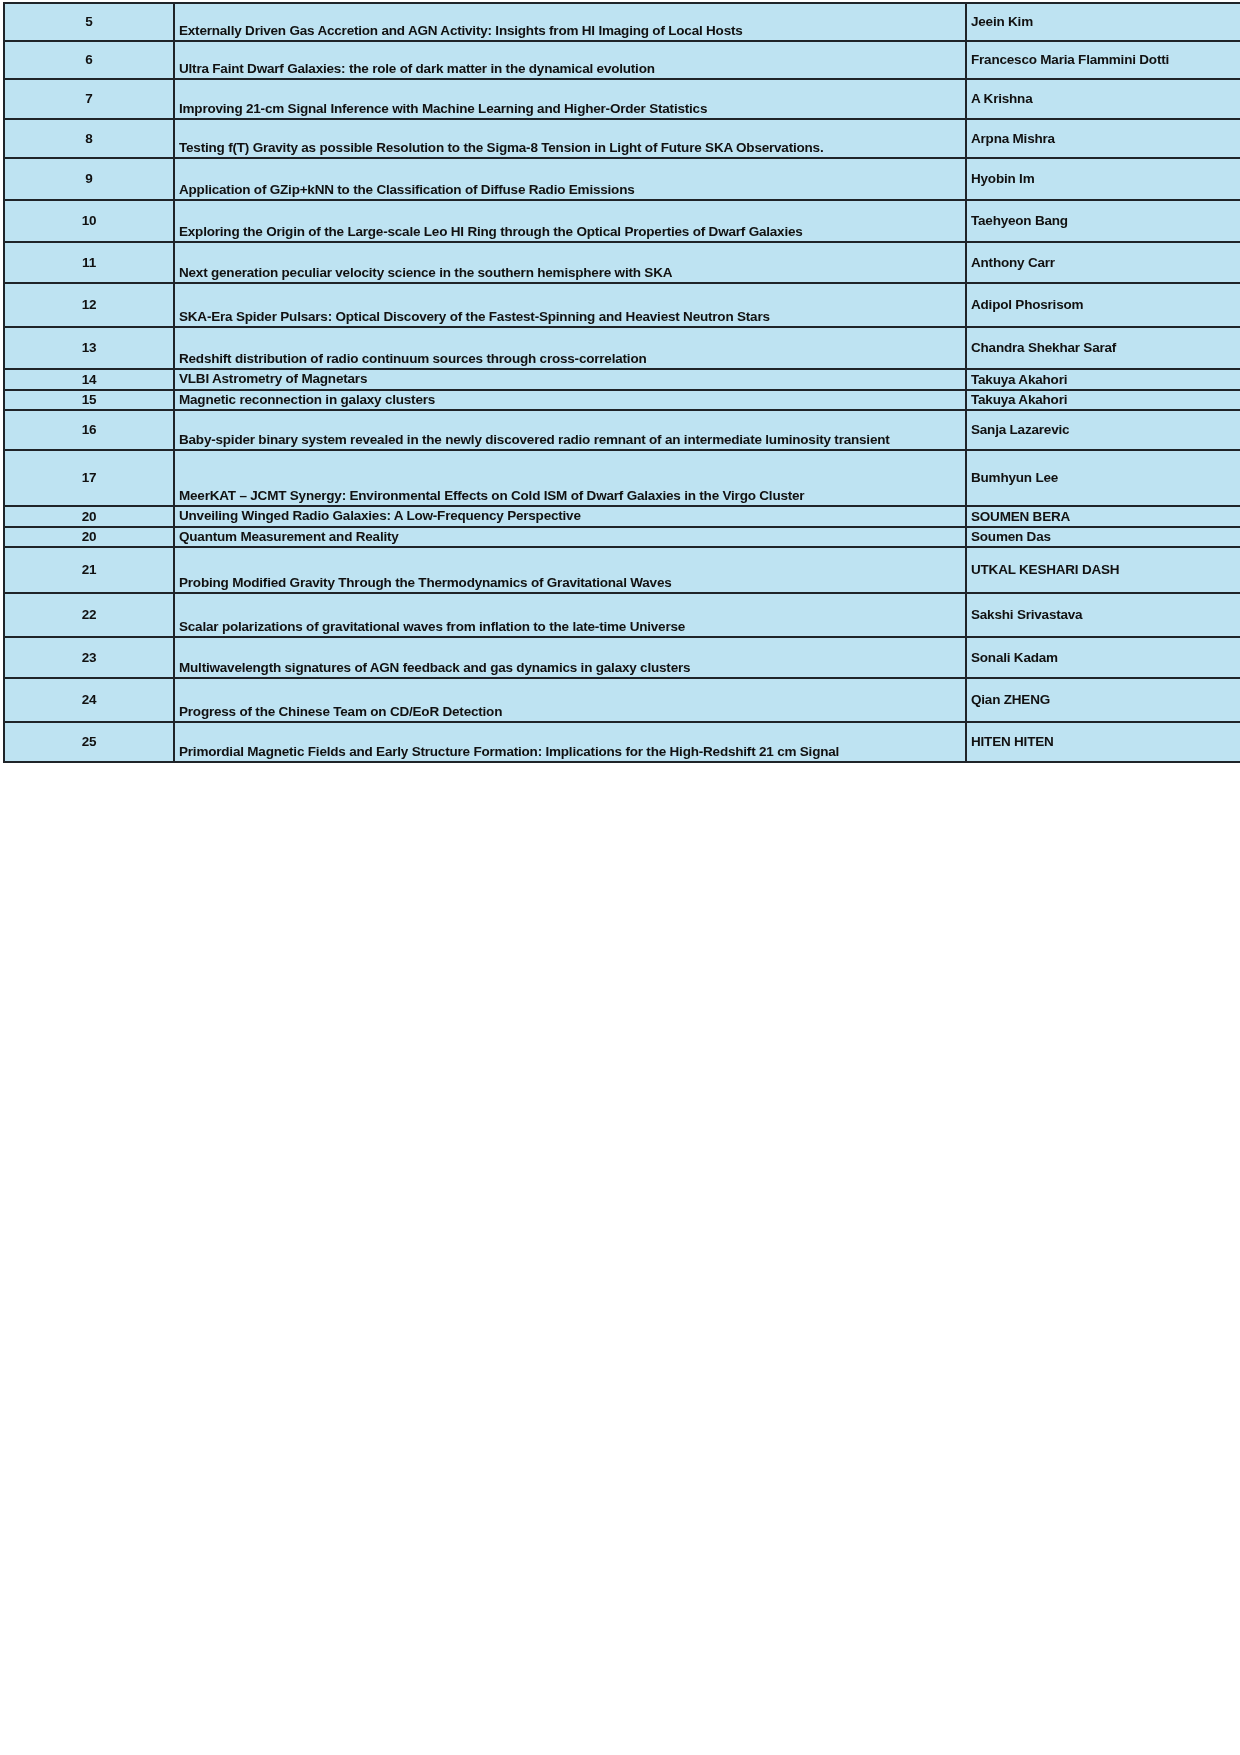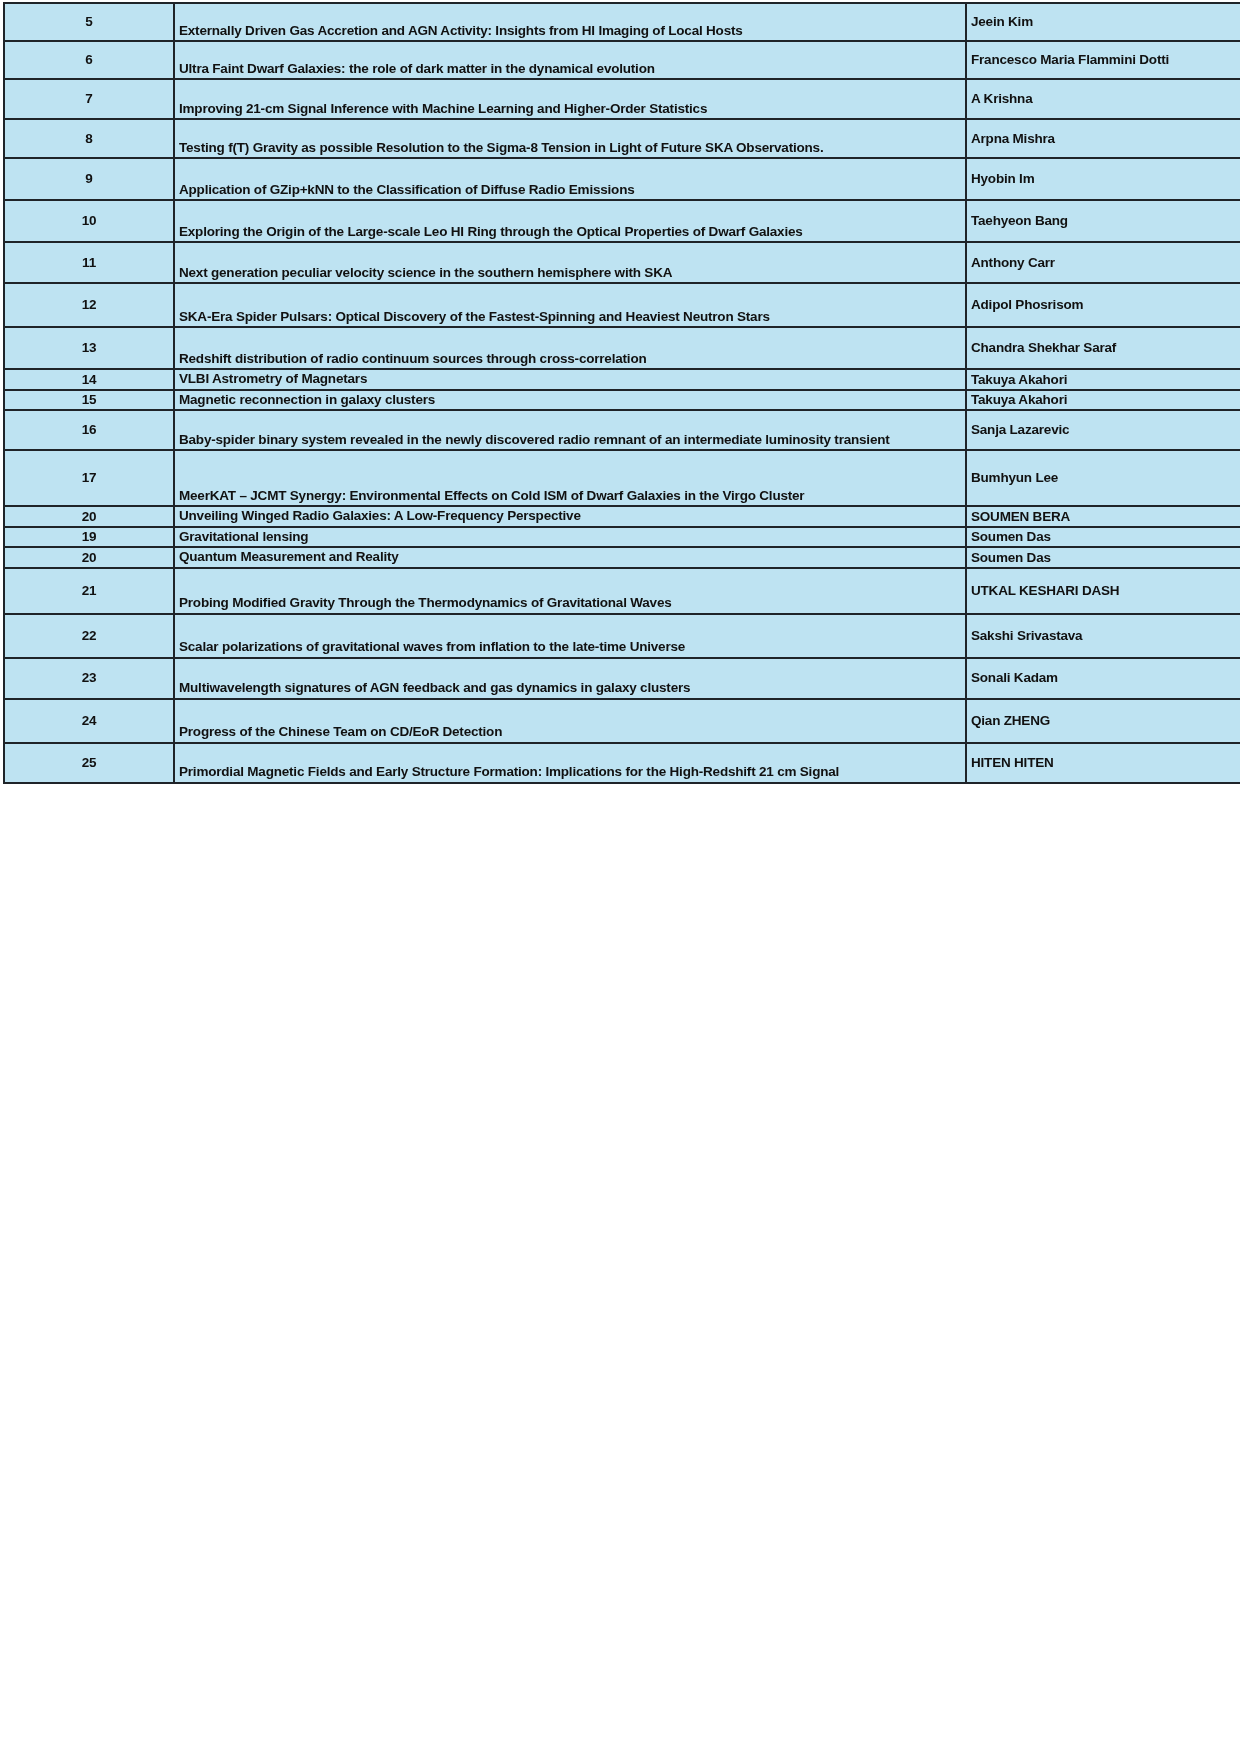--- a/index.html
+++ b/index.html
@@ -129,25 +129,20 @@
         <tr style="height: 56px;">
     <td class="c-no">17</td>
     <td class="c-title">MeerKAT – JCMT Synergy: Environmental Effects on Cold ISM of Dwarf Galaxies in the Virgo Cluster</td>
     <td class="c-author">Bumhyun Lee</td>
   </tr>
         <tr style="height: 18px;">
     <td class="c-no">20</td>
     <td class="c-title">Unveiling Winged Radio Galaxies: A Low-Frequency Perspective</td>
     <td class="c-author">SOUMEN BERA</td>
   </tr>
-        <tr style="height: 18px;">
-    <td class="c-no">19</td>
-    <td class="c-title">Gravitational lensing</td>
-    <td class="c-author">Soumen Das</td>
-  </tr>
         <tr style="height: 19px;">
     <td class="c-no">20</td>
     <td class="c-title">Quantum Measurement and Reality</td>
     <td class="c-author">Soumen Das</td>
   </tr>
         <tr style="height: 46px;">
     <td class="c-no">21</td>
     <td class="c-title">Probing Modified Gravity Through the Thermodynamics of Gravitational Waves</td>
     <td class="c-author">UTKAL KESHARI DASH</td>
   </tr>

